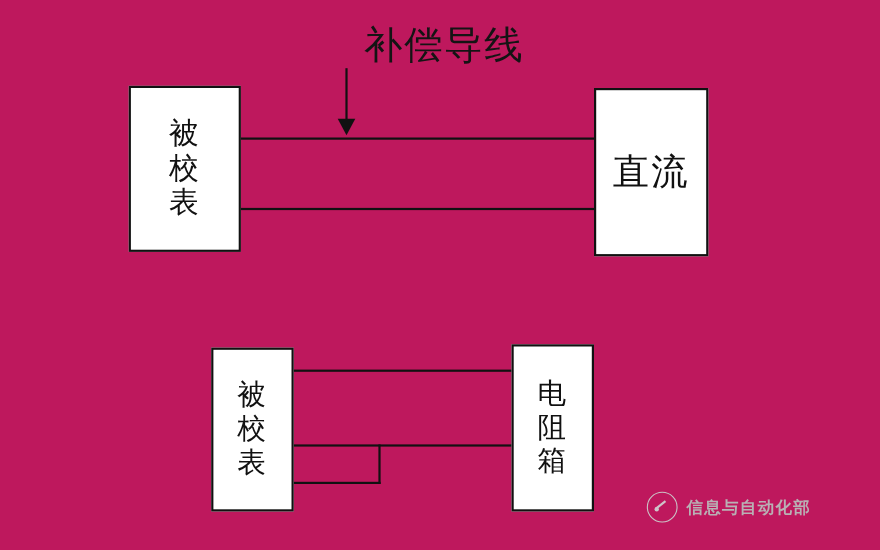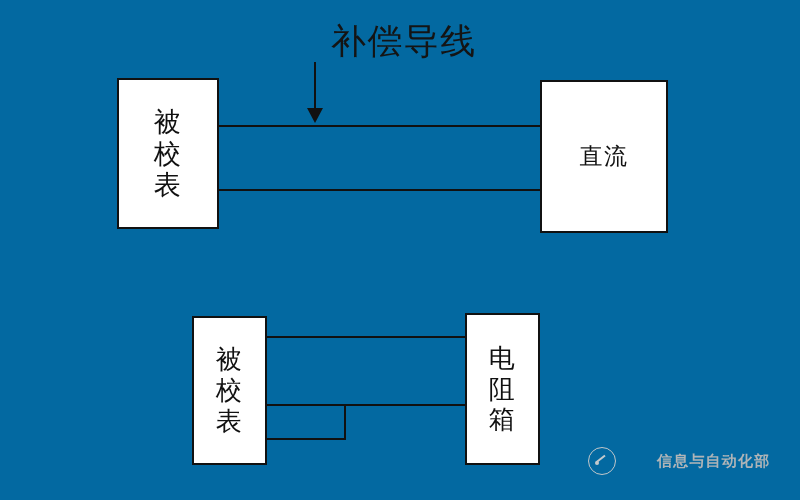--- a/index.html
+++ b/index.html
@@ -8,21 +8,21 @@
     padding: 0;
     background: #ffffff;
   }
   body {
     font-family: "DejaVu Sans", "Liberation Sans", sans-serif;
   }
   #canvas {
     position: relative;
     width: 800px;
     height: 500px;
-    background: #0369a1;
+    background: #be185d;
     overflow: hidden;
   }
   
   .box {
     position: absolute;
     box-sizing: border-box;
     border: 2px solid #111111;
     background: #ffffff;
     display: flex;
     flex-direction: column;
@@ -105,21 +105,20 @@
     height: 4px;
     border-radius: 50%;
     left: 6px;
     top: 13px;
   }
   .watermark-text {
     font-size: 15px;
     letter-spacing: 0.08em;
     white-space: nowrap;
     font-weight: bold;
-    margin-left: 33px;
   }
 </style>
 </head>
 <body>
 
 <div id="canvas">
 
   <div class="annotation-label" style="left:331px; top:18px; font-size:35px;">补偿导线</div>
 
   <div class="arrow-shaft" style="left:314px; top:62px; height:47px;"></div>
@@ -127,21 +126,21 @@
 
   <div class="wire h" style="left:216px; top:125px; width:326px;"></div>
   <div class="wire h" style="left:216px; top:189px; width:326px;"></div>
 
   <div class="box" style="left:117px; top:78px; width:102px; height:151px; font-size:27px;">
     <span class="row">被</span>
     <span class="row">校</span>
     <span class="row">表</span>
   </div>
 
-  <div class="box" style="left:540px; top:80px; width:128px; height:153px; font-size:23px;text-align:right;">
+  <div class="box" style="left:540px; top:80px; width:104px; height:153px; font-size:33px;text-align:right;">
     <span class="row">直流</span>
   </div>
 
   <div class="wire h" style="left:265px; top:336px; width:202px;"></div>
   <div class="wire h" style="left:265px; top:404px; width:202px;"></div>
   <div class="wire h" style="left:265px; top:438px; width:81px;"></div>
   <div class="wire v" style="left:344px; top:404px; height:36px;"></div>
 
   <div class="box" style="left:192px; top:316px; width:75px; height:149px; font-size:26px;">
     <span class="row">被</span>

